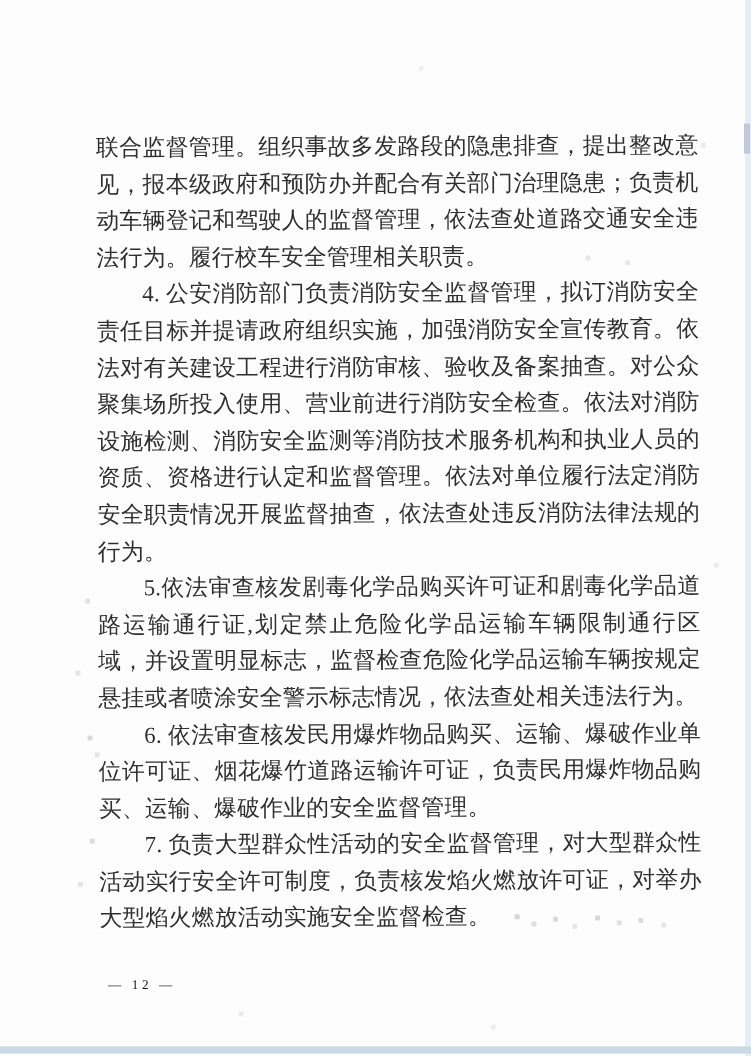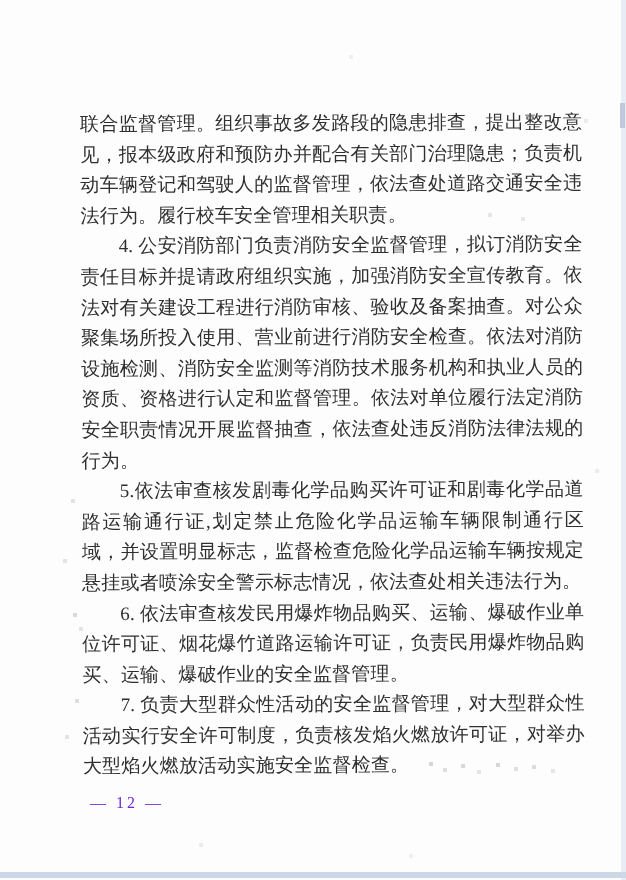--- a/index.html
+++ b/index.html
@@ -22,22 +22,22 @@
     position:absolute;left:80px;top:107px;width:502px;
     color:var(--ink);
     font-size:19px;line-height:30.6px;letter-spacing:0.2px;
     text-align:justify;
     transform:rotate(-0.25deg);
     transform-origin:top right;
   }
   .text-block p{margin:0;padding:0;}
   .text-block p.indent{text-indent:2em;}
   .page-number{
-    position:absolute;left:90px;top:794px;
-    font-size:16px;letter-spacing:3px;color:#6d28d9;
+    position:absolute;left:90px;top:815px;
+    font-size:11px;letter-spacing:3px;color:#0f172a;
   }
   .edge-band-right{
     position:absolute;top:0;right:0;width:5px;height:880px;
     background:var(--band-right);
   }
   .edge-mark{
     position:absolute;top:103px;right:1px;width:5px;height:25px;
     background:var(--edge-mark);
   }
   .edge-band-bottom{

